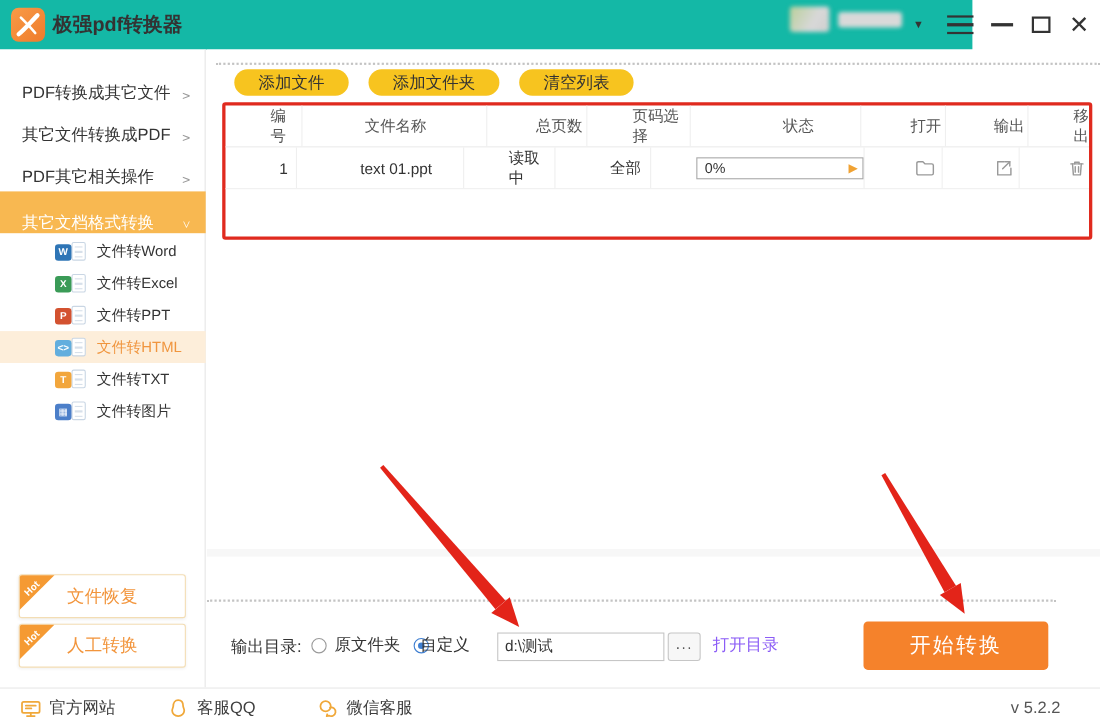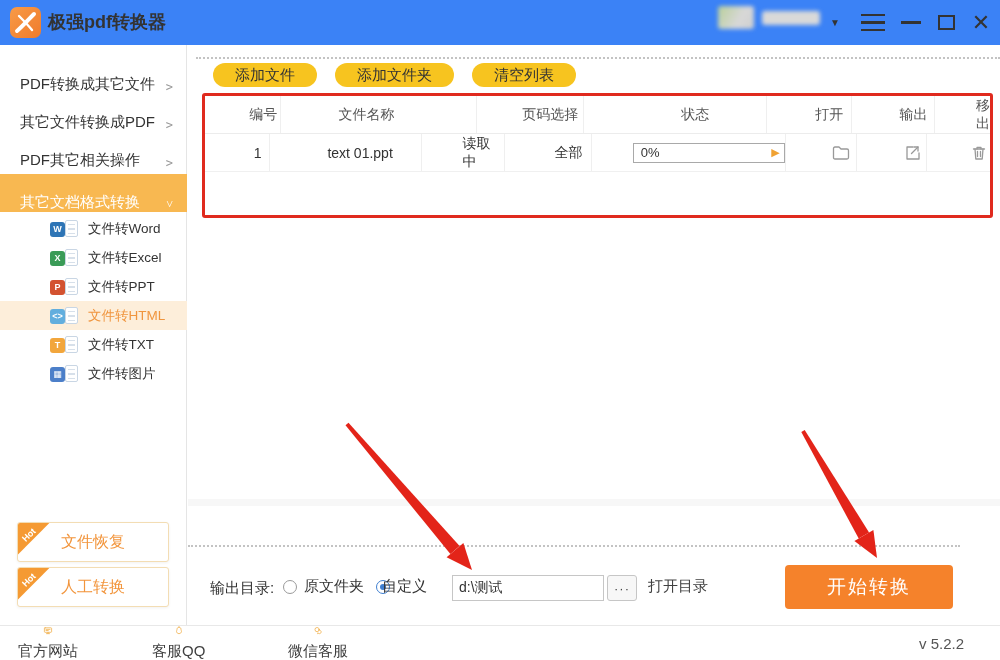--- a/index.html
+++ b/index.html
@@ -1,20 +1,20 @@
 <!DOCTYPE html>
 <html><head>
 <meta charset="utf-8">
 <style>
   * { margin:0; padding:0; box-sizing:border-box; }
   html,body { width:1000px; height:660px; font-family:"Liberation Sans","DejaVu Sans",sans-serif; background:#fff; overflow:hidden; }
   .app { position:relative; width:1000px; height:660px; background:#fff; }
 
   
-  .titlebar { position:absolute; left:0; top:0; width:1000px; height:45px; background:#3b82f6; }
+  .titlebar { position:absolute; left:0; top:0; width:884px; height:45px; background:#14b8a6; }
   .logo { position:absolute; left:10px; top:7px; width:31px; height:31px; border-radius:7px;
           background:linear-gradient(135deg,#f89b47,#ef7b2c); }
   .app-title { position:absolute; left:48px; top:0; height:45px; line-height:45px; font-size:18px; font-weight:700; color:#333; }
   .avatar-blur { position:absolute; left:718px; top:6px; width:36px; height:23px; border-radius:3px;
                  background:linear-gradient(120deg,#b9cf9a,#d8d8d8 60%,#cfcfcf); filter:blur(2px); }
   .name-blur { position:absolute; left:762px; top:11px; width:58px; height:14px; border-radius:3px;
                background:#d9d9d9; filter:blur(2px); }
   .tb-caret { position:absolute; left:830px; top:0; height:45px; line-height:45px; font-size:10px; color:#333; cursor:pointer; }
   .tb-btn { position:absolute; top:0; height:45px; display:flex; align-items:center; justify-content:center; color:#333; cursor:pointer; }
   .hamburger { left:857px; width:32px; flex-direction:column; gap:5px; }
@@ -84,27 +84,27 @@
   .radio { position:absolute; top:33px; width:14px; height:14px; border-radius:50%; border:1px solid #9a9a9a; background:#fff; cursor:pointer; }
   .radio.sel { border-color:#3f7fd1; }
   .radio.sel::after { content:""; position:absolute; left:3px; top:3px; width:6px; height:6px; border-radius:50%; background:#3f7fd1; }
   .r1{left:95px}.r2{left:188px}
   .rlbl { position:absolute; top:30px; font-size:15px; color:#333; cursor:pointer; }
   .rl1{left:116px}.rl2{left:194px}
   .pathbox { position:absolute; left:264px; top:28px; width:152px; height:26px; border:1px solid #c6c6c6; font-size:14px; color:#333;
              padding:0 6px; font-family:inherit; background:#fff; }
   .browse { position:absolute; left:419px; top:28px; width:30px; height:26px; border:1px solid #c6c6c6; border-radius:3px; background:#f7f7f7;
             font-size:13px; color:#444; letter-spacing:1px; display:flex; align-items:center; justify-content:center; cursor:pointer; }
-  .opendir { position:absolute; left:460px; top:30px; font-size:15px; color:#404040; cursor:pointer; }
+  .opendir { position:absolute; left:460px; top:30px; font-size:15px; color:#8b5cf6; cursor:pointer; }
   .startbtn { position:absolute; left:597px; top:18px; width:168px; height:44px; background:#f5822b; border:none; border-radius:4px;
               color:#fff; font-size:19px; letter-spacing:2px; cursor:pointer; font-family:inherit; }
 
   
   .footer { position:absolute; left:0; top:625px; width:1000px; height:35px; background:#fff; border-top:1px solid #e8e8e8; }
-  .flink { position:absolute; top:0; height:35px; display:flex; align-items:center; gap:7px; font-size:15px; color:#3f3f3f; cursor:pointer;flex-direction:column; }
+  .flink { position:absolute; top:0; height:35px; display:flex; align-items:center; gap:7px; font-size:15px; color:#3f3f3f; cursor:pointer; }
   .f0{left:18px}.f1{left:152px}.f2{left:288px}
   .flink svg { width:20px; height:20px; stroke:#f0a83a; fill:none; stroke-width:1.6; stroke-linecap:round; stroke-linejoin:round; }
   .version { position:absolute; right:36px; top:0; height:35px; line-height:35px; font-size:15px; color:#555; }
 
   
   .arrows { position:absolute; left:0; top:0; width:1000px; height:660px; pointer-events:none; z-index:50; }
 </style>
 </head>
 <body>
 
@@ -237,20 +237,21 @@
     <div class="toolbar">
       <button class="ybtn">添加文件</button>
       <button class="ybtn">添加文件夹</button>
       <button class="ybtn">清空列表</button>
     </div>
 
     <div class="redbox">
       <div class="trow head">
         <div class="tcell c-num">编号</div>
         <div class="tcell c-name">文件名称</div>
+        <div class="tcell c-pages">总页数</div>
         <div class="tcell c-range">页码选择</div>
         <div class="tcell c-status">状态</div>
         <div class="tcell c-open">打开</div>
         <div class="tcell c-out">输出</div>
         <div class="tcell c-del">移出</div>
       </div>
       <div class="trow data">
         <div class="tcell c-num">1</div>
         <div class="tcell c-name">text 01.ppt</div>
         <div class="tcell c-pages">读取中</div>

